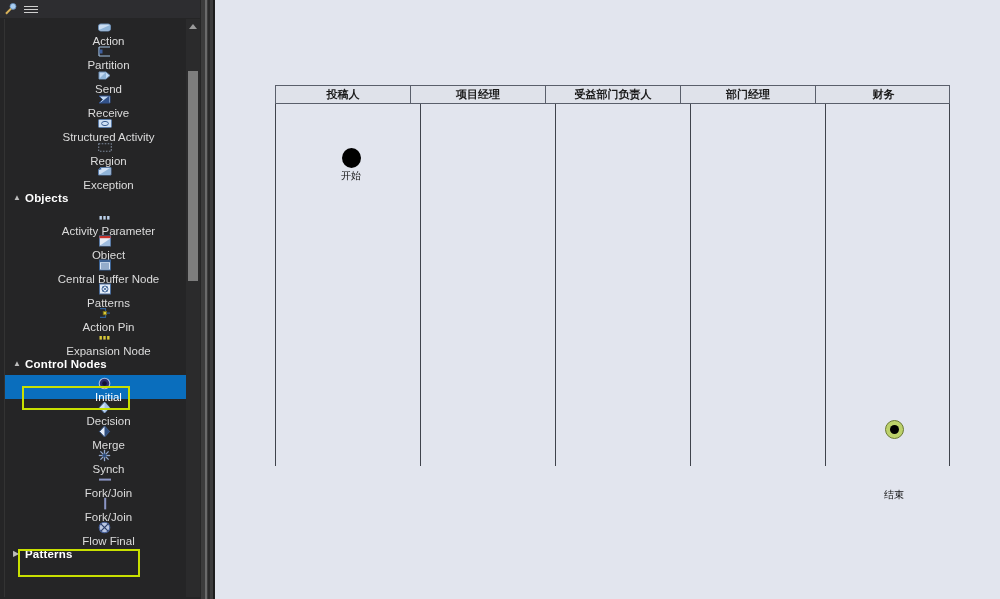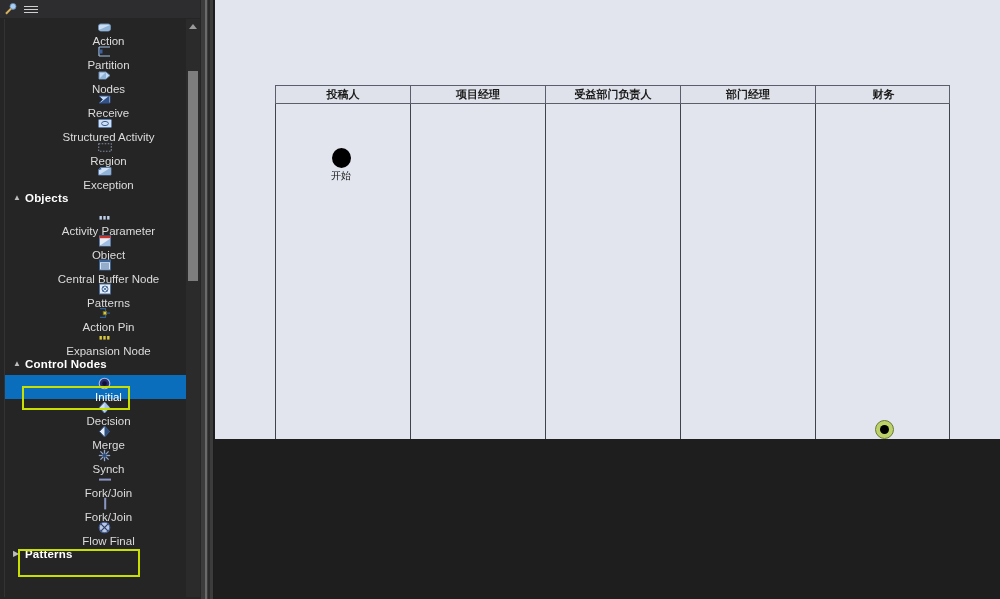--- a/index.html
+++ b/index.html
@@ -136,21 +136,21 @@
   }
   #splitter .grip {
     position: absolute; left: 4px; top: 0px;
     width: 5px; height: 599px;
     background: linear-gradient(to right, #6a6a6a 0, #6a6a6a 2px, #3c3c3c 2px, #3c3c3c 3px, #2a2a2a 3px, #2a2a2a 5px);
   }
 
   
   #canvas {
     position: absolute; left: 215px; top: 0;
-    width: 785px; height: 439px;
+    width: 785px; height: 599px;
     background: #e2e5ee;
     overflow: hidden;
   }
 
   #swimlanes {
     position: absolute;
     left: 60px; top: 85px;
     width: 675px; height: 381px;
   }
   #lane-header-row {
@@ -171,20 +171,21 @@
     font-family: "DejaVu Sans", "Liberation Sans", sans-serif;
   }
   .lane-head:last-child { border-right: none; }
 
   #lane-body {
     position: absolute; left: 0; top: 19px;
     width: 675px; height: 362px;
     display: flex;
     border-left: 1.5px solid #3f434c;
     border-right: 1.5px solid #3f434c;
+    padding-left: 10px;
   }
   .lane-col {
     flex: 0 0 135px;
     height: 362px;
     border-right: 1.5px solid #3f434c;
     position: relative;
   }
   .lane-col:last-child { border-right: none; }
 
   
@@ -265,21 +266,21 @@
           </span>
           <span>Partition</span>
         </div>
         <div class="p-item">
           <span class="ico">
             <svg width="14" height="11" viewBox="0 0 14 11">
               <path d="M1 2 H8 L12 5.5 L8 9 H1 Z" fill="#c2d9f2" stroke="#6d8fb5" stroke-width="1"></path>
               <path d="M1 9 L8 2 L8 9 Z" fill="#8fb4d8"></path>
             </svg>
           </span>
-          <span>Nodes</span>
+          <span>Send</span>
         </div>
         <div class="p-item">
           <span class="ico">
             <svg width="14" height="11" viewBox="0 0 14 11">
               <path d="M1 2 H12 L12 9 H1 L4.5 5.5 Z" fill="#c2d9f2" stroke="#31518a" stroke-width="1"></path>
               <path d="M2 9 L11 2 L11 9 Z" fill="#31518a"></path>
             </svg>
           </span>
           <span>Receive</span>
         </div>

